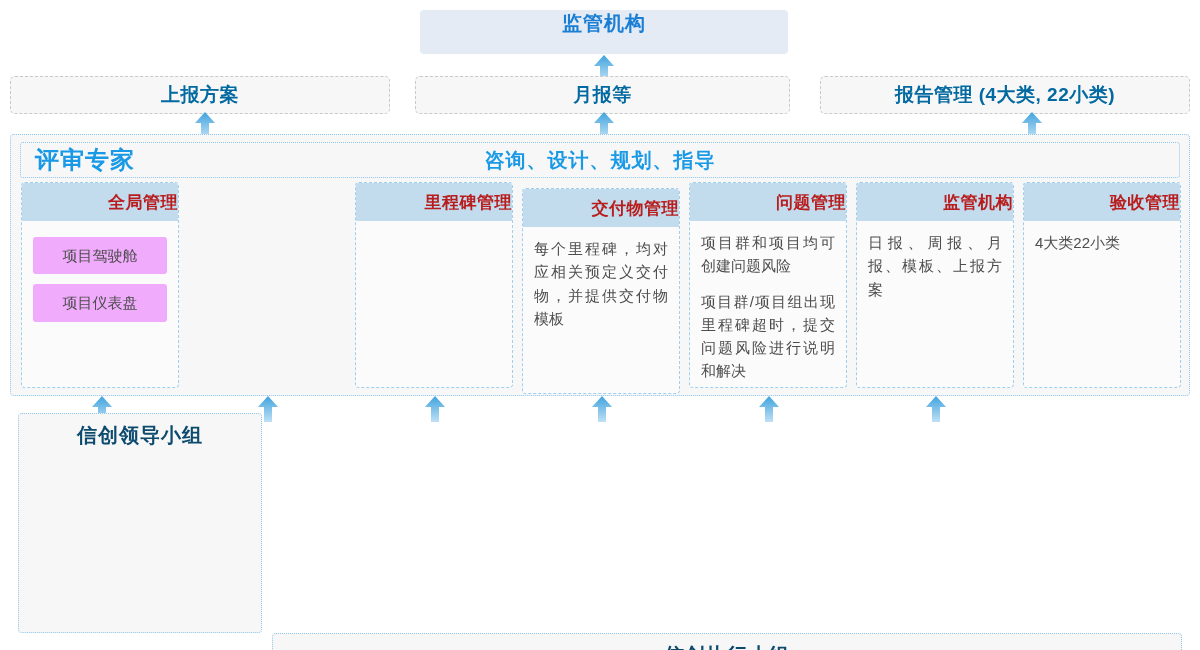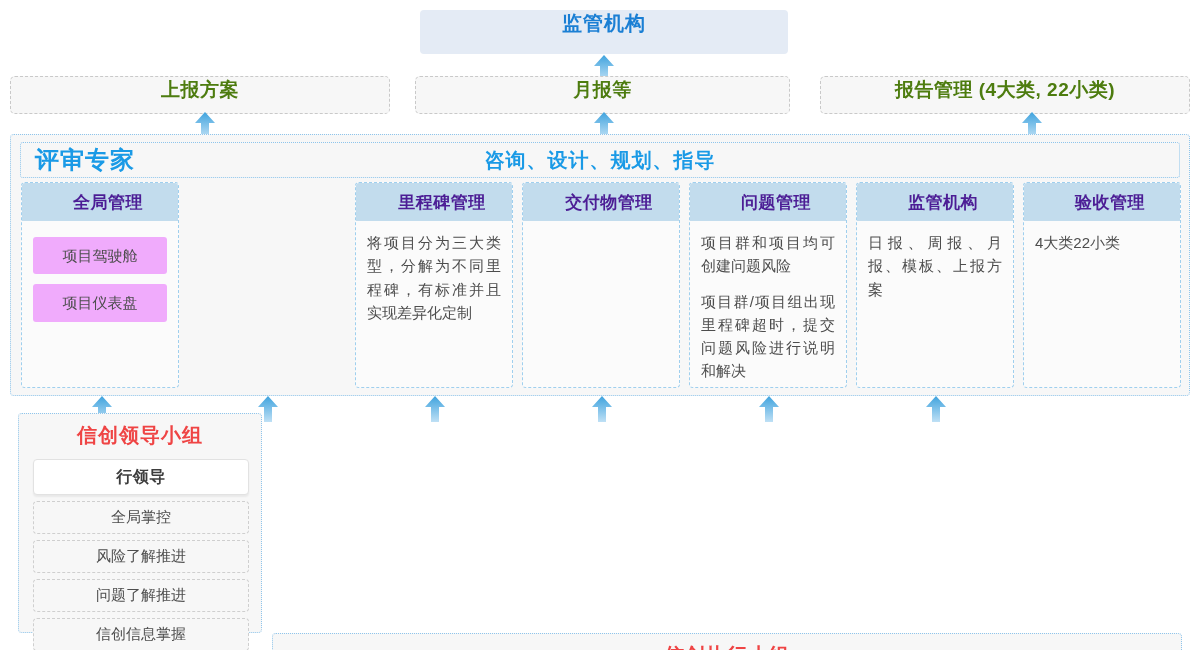--- a/index.html
+++ b/index.html
@@ -19,22 +19,22 @@
     background:#e4ebf5;
     border-radius:4px;
     display:flex;align-items:flex-start;justify-content:center;
     color:#1a7fd4;font-weight:bold;font-size:20px;
     letter-spacing:1px;
   }
   .dashed-box{
     background:#f7f7f7;
     border:1px dashed #c9c9c9;
     border-radius:5px;
-    display:flex;align-items:flex-start;justify-content:center;
-    color:#4d7c0f;font-size:19px;font-weight:bold;
+    display:flex;align-items:center;justify-content:center;
+    color:#0369a1;font-size:19px;font-weight:bold;
     letter-spacing:.5px;
   }
 
   
   .arrow{
     width:20px;height:26px;
     pointer-events:none;
   }
   .arrow svg{display:block;}
 
@@ -62,23 +62,23 @@
 
   .card{
     background:#fbfbfb;
     border:1px dashed #9fcfee;
     border-radius:4px;
     overflow:hidden;
     display:flex;flex-direction:column;
   }
   .card-head{
     background:#c2dced;
-    color:#4c1d95;
+    color:#b91c1c;
     font-weight:bold;font-size:17px;
-    text-align:center;
+    text-align:right;
     padding:8px 0 7px 16px;
     letter-spacing:.5px;
   }
   .card-body{
     flex:1;
     padding:10px 11px 8px 11px;
     font-size:15px;
     line-height:1.55;
     color:#4d4d4d;
   }
@@ -95,21 +95,21 @@
   }
 
   
   .group{
     border:1px dotted #8ec5ec;
     border-radius:4px;
     background:#f7f7f7;
     position:relative;
   }
   .group-title{
-    color:#ef4444;font-weight:bold;font-size:20px;
+    color:#0c4a6e;font-weight:bold;font-size:20px;
     text-align:center;letter-spacing:1px;
     padding-top:8px;
   }
   .role-head{
     background:#ffffff;
     border:1px solid #e2e2e2;
     border-radius:4px;
     box-shadow:0 2px 2px rgba(0,0,0,.06);
     text-align:center;
     font-size:16px;font-weight:bold;color:#3d3d3d;
@@ -185,27 +185,27 @@
       <div class="card-head">全局管理</div>
       <div class="card-body">
         <div class="pill">项目驾驶舱</div>
         <div class="pill">项目仪表盘</div>
       </div>
     </div>
 
 
     <div class="abs card" style="left:344px;top:47px;width:158px;height:206px;">
       <div class="card-head">里程碑管理</div>
-      <div class="card-body">
-        <p>将项目分为三大类型，分解为不同里程碑，有标准并且实现差异化定制</p>
-      </div>
-    </div>
-
-    <div class="abs card" style="left:511px;top:47px;width:158px;height:206px;">
+    </div>
+
+    <div class="abs card" style="left:511px;top:53px;width:158px;height:206px;">
       <div class="card-head">交付物管理</div>
+      <div class="card-body">
+        <p>每个里程碑，均对应相关预定义交付物，并提供交付物模板</p>
+      </div>
     </div>
 
     <div class="abs card" style="left:678px;top:47px;width:158px;height:206px;">
       <div class="card-head">问题管理</div>
       <div class="card-body">
         <p>项目群和项目均可创建问题风险</p>
         <p>项目群/项目组出现里程碑超时，提交问题风险进行说明和解决</p>
       </div>
     </div>
 
@@ -250,27 +250,20 @@
       </svg>
   </div>
   <div class="abs arrow" style="left:926px;top:396px;">
     <svg width="20" height="26" viewBox="0 0 20 26">
         <path d="M10 0 L20 11 L14 11 L14 26 L6 26 L6 11 L0 11 Z" fill="url(#ag1)"></path>
       </svg>
   </div>
 
   <div class="abs group" style="left:18px;top:413px;width:244px;height:220px;">
     <div class="group-title">信创领导小组</div>
-    <div class="abs col-stack" style="left:14px;top:45px;width:216px;">
-      <div class="role-head">行领导</div>
-      <div class="task">全局掌控</div>
-      <div class="task">风险了解推进</div>
-      <div class="task">问题了解推进</div>
-      <div class="task">信创信息掌握</div>
-    </div>
   </div>
 
   <div class="abs group" style="left:272px;top:413px;width:910px;height:220px;">
     <div class="group-title">信创执行小组</div>
 
   </div>
 
 </div>
 
 </body></html>

